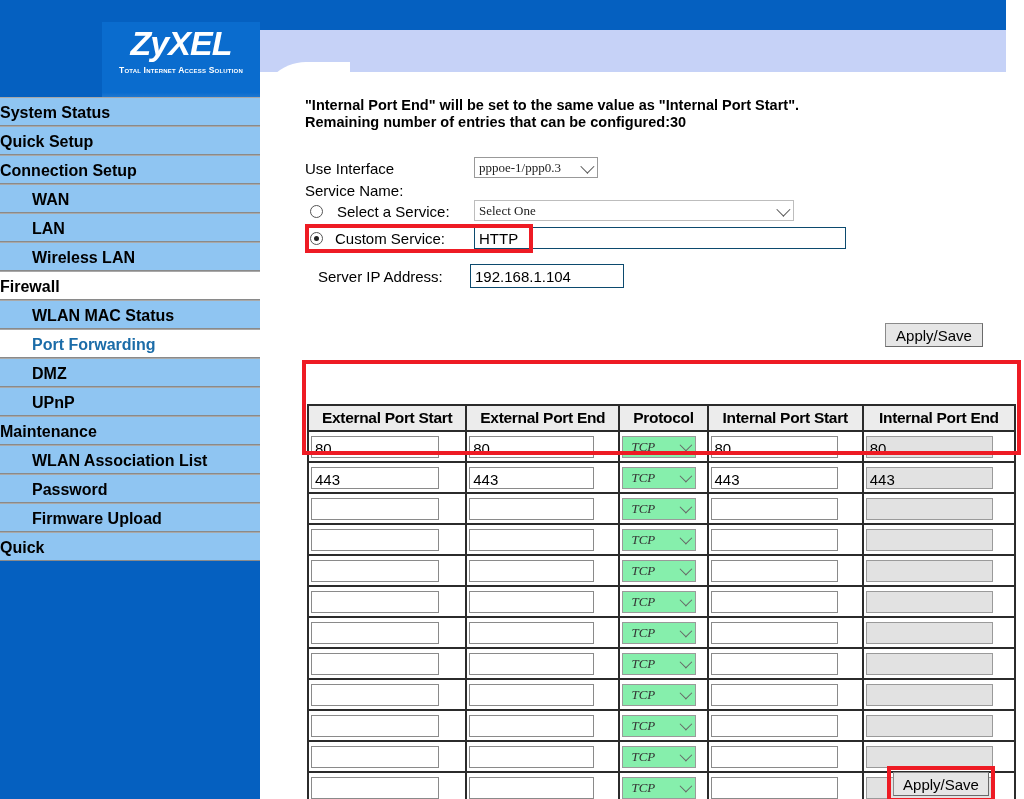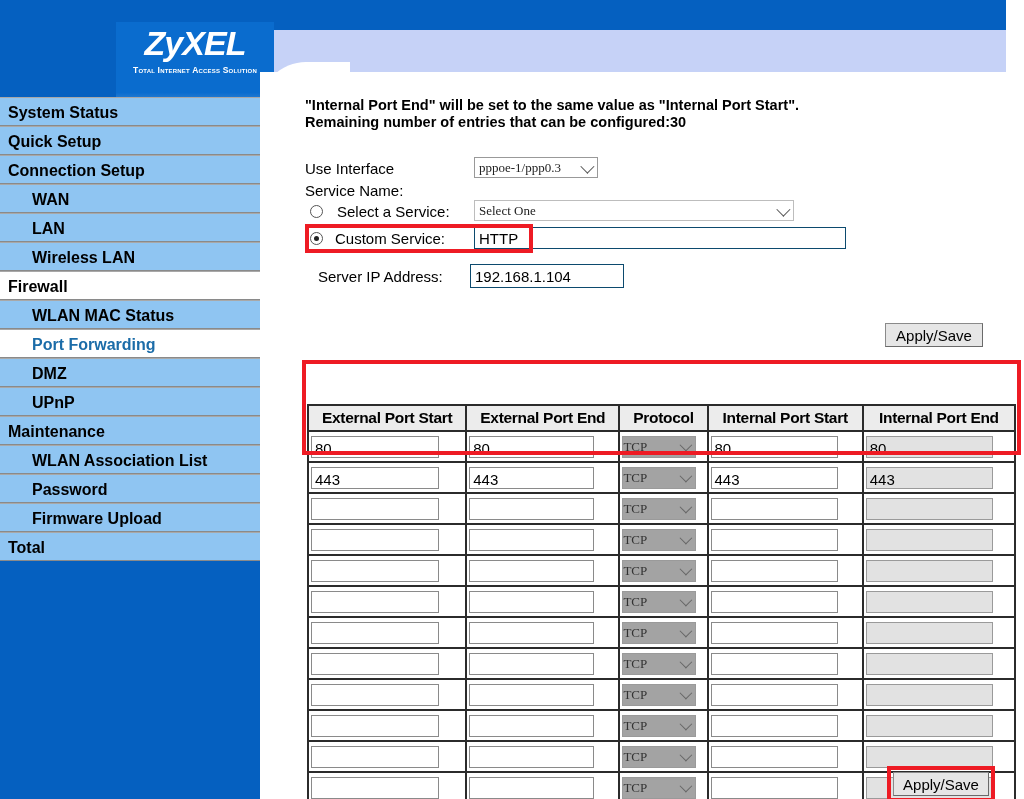--- a/index.html
+++ b/index.html
@@ -42,21 +42,21 @@
   
   .logo-block {
     position: absolute;
     left: 0; top: 0;
     width: 260px;
     height: 97px;
     background: #0560c0;
   }
   .logo-inner {
     position: absolute;
-    left: 116px; top: 22px;
+    left: 102px; top: 22px;
     width: 158px;
     height: 86px;
     background: #0a6fd0;
     background: linear-gradient(180deg,#0a6cce 0%, #0a6cce 82%, #4f93da 100%);
   }
   .logo-zyxel {
     position: absolute;
     left: 0; top: 2px;
     width: 158px;
     text-align: center;
@@ -98,21 +98,21 @@
     line-height: 29px;
     background: #8fc5f2;
     border-top: 1px solid #a8a8a8;
     border-bottom: 1px solid #8a8a8a;
     box-sizing: border-box;
     color: #000000;
     font-size: 16px;
     font-weight: bold;
     white-space: nowrap;
   }
-  .nav-item.level0 { padding-left: 8px; }
+  .nav-item.level0 { }
   .nav-item.level1 { padding-left: 32px; }
   .nav-item.white { background: #ffffff; }
   .nav-item.active {
     background: #ffffff;
     color: #1b6ca8;
   }
 
   
   .content {
     position: absolute;
@@ -260,27 +260,28 @@
   .cell-input.disabled {
     background: #e2e2e2;
     border: 1px solid #9a9a9a;
   }
   .cell-select {
     box-sizing: border-box;
     position: relative;
     width: 74px;
     height: 22px;
     border: 1px solid #9a9a9a;
-    background: #a3a3a3;
+    background: #86efac;
     font-family: "Liberation Serif", serif;
     font-size: 13px;
     color: #333333;
-    padding-left: 0;
+    padding-left: 8px;
     display: flex;
     align-items: center;
+    font-style: italic;
   }
   .cell-select .caret {
     position: absolute;
     right: 6px; top: 50%;
     width: 8px; height: 8px;
     margin-top: -5px;
     border-right: 1.3px solid #666;
     border-bottom: 1.3px solid #666;
     transform: rotate(45deg) translateY(-2px);
   }
@@ -314,21 +315,21 @@
       <div class="nav-item level1"><span>Wireless LAN</span></div>
       <div class="nav-item level0 white"><span>Firewall</span></div>
       <div class="nav-item level1"><span>WLAN MAC Status</span></div>
       <div class="nav-item level1 active"><span>Port Forwarding</span></div>
       <div class="nav-item level1"><span>DMZ</span></div>
       <div class="nav-item level1"><span>UPnP</span></div>
       <div class="nav-item level0"><span>Maintenance</span></div>
       <div class="nav-item level1"><span>WLAN Association List</span></div>
       <div class="nav-item level1"><span>Password</span></div>
       <div class="nav-item level1"><span>Firmware Upload</span></div>
-      <div class="nav-item level0"><span>Total</span></div>
+      <div class="nav-item level0"><span>Quick</span></div>
     </div>
 </div>
 
 <div class="content">
 
   <div class="notice">"Internal Port End" will be set to the same value as "Internal Port Start".</div>
   <div class="notice" style="top:42px;">Remaining number of entries that can be configured:30</div>
 
   <div class="lbl" style="left:45px; top:88px;">Use Interface</div>
   <div class="sel" style="left:214px; top:85px; width:124px; height:21px;">

